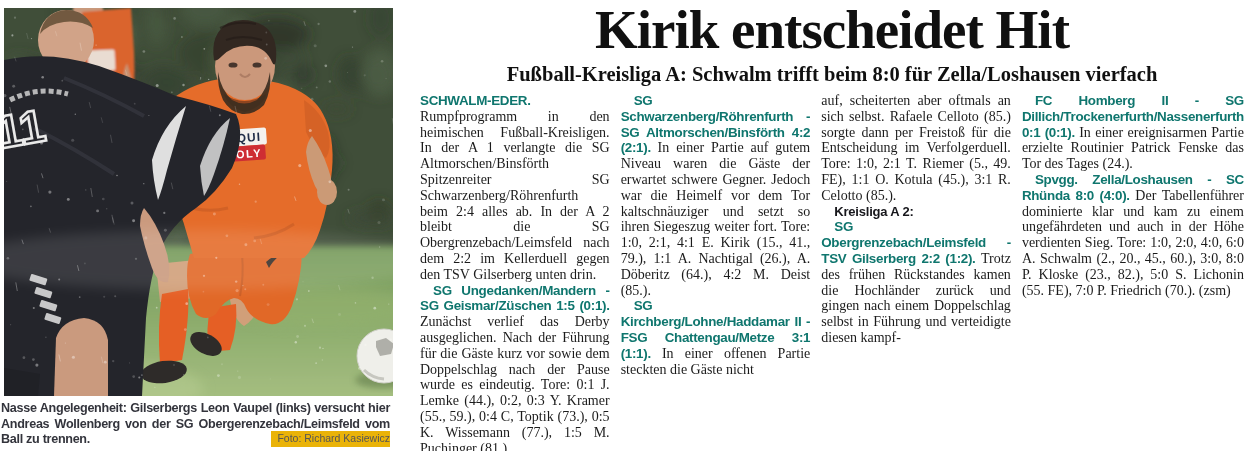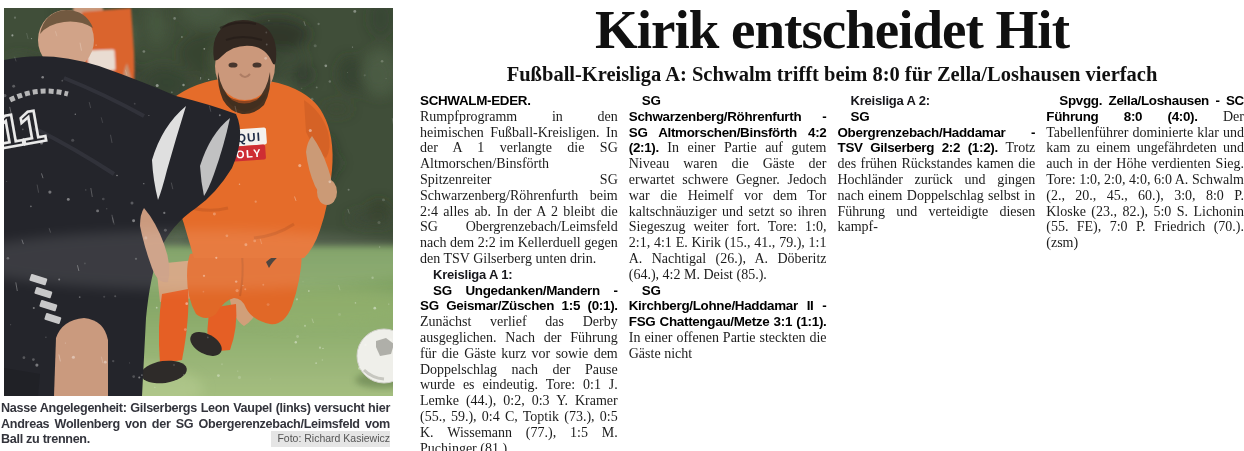--- a/index.html
+++ b/index.html
@@ -7,33 +7,33 @@
         font-family:"Liberation Serif",serif;color:#1b1b1b;}
   
   #photo{position:absolute;left:4px;top:8px;width:389px;height:388px;overflow:hidden;background:#36452f;}
   #photo svg{display:block;}
   
   #caption{position:absolute;left:1px;top:401px;width:389px;
            font-family:"Liberation Sans",sans-serif;font-weight:bold;
            font-size:12.6px;line-height:15.5px;letter-spacing:-0.3px;
            color:#33343c;text-align:justify;}
   #credit{position:absolute;right:0;bottom:1px;font-weight:normal;font-size:10.5px;
-          letter-spacing:0;color:#555;background:#e5e5e5;padding-left:6px;}
+          letter-spacing:0;color:#555;background:#eab308;padding-left:6px;}
   
   #article{position:absolute;left:420px;top:0;width:824px;height:451px;}
   #headline{margin:0;text-align:center;font-family:"Liberation Serif",serif;
             font-weight:bold;font-size:55px;line-height:60px;letter-spacing:-1px;color:#101010;}
   #subhead{margin:2px 0 0 0;text-align:center;font-family:Liberation Serif, serif;
            font-size:20.5px;line-height:24px;color:#101010;}
   #cols{position:absolute;left:0;top:93px;width:824px;display:flex;gap:11px;}
   .col{flex:1 1 0;font-size:14px;line-height:15.8px;text-align:justify;hyphens:none;}
   .para{margin:0;}
   .para.indent{text-indent:13px;}
   .lead{font-family:"Liberation Sans",sans-serif;font-weight:bold;letter-spacing:-0.3px;
-        font-size:13.4px;color:#000000;}
+        font-size:13.4px;color:#0f766e;}
   .heading{font-family:"Liberation Sans",sans-serif;font-weight:bold;letter-spacing:-0.2px;
            font-size:13px;color:#17171c;text-indent:13px;}
 </style>
 </head>
 <body>
 
 <div id="page">
 
   <div id="photo">
     <svg width="389" height="388" viewBox="0 0 389 388" xmlns="http://www.w3.org/2000/svg">
@@ -396,30 +396,31 @@
     <span>Nasse Angelegenheit: Gilserbergs Leon Vaupel (links) versucht hier Andreas Wollenberg von der SG Obergerenzebach/Leimsfeld vom Ball zu trennen.</span>
     <span id="credit">Foto: Richard Kasiewicz</span>
   </div>
 
   <div id="article">
     <h1 id="headline">Kirik entscheidet Hit</h1>
     <h2 id="subhead">Fußball-Kreisliga A: Schwalm trifft beim 8:0 für Zella/Loshausen vierfach</h2>
     <div id="cols">
       <div class="col">
           <p class="para"><span class="lead">SCHWALM-EDER. </span>Rumpfprogramm in den heimischen Fußball-Kreisligen. In der A 1 verlangte die SG Altmorschen/Binsförth Spitzenreiter SG Schwarzenberg/Röhrenfurth beim 2:4 alles ab. In der A 2 bleibt die SG Obergrenzebach/Leimsfeld nach dem 2:2 im Kellerduell gegen den TSV Gilserberg unten drin.</p>
-          <p class="para heading">Kreisliga A 1:</p>
           <p class="para indent"><span class="lead">SG Ungedanken/Mandern - SG Geismar/Züschen 1:5 (0:1). </span>Zunächst verlief das Derby ausgeglichen. Nach der Führung für die Gäste kurz vor sowie dem Doppelschlag nach der Pause wurde es eindeutig. Tore: 0:1 J. Lemke (44.), 0:2, 0:3 Y. Kramer (55., 59.), 0:4 C, Toptik (73.), 0:5 K. Wissemann (77.), 1:5 M. Puchinger (81.).</p>
         </div>
       <div class="col">
           <p class="para indent"><span class="lead">SG Schwarzenberg/Röhrenfurth - SG Altmorschen/Binsförth 4:2 (2:1). </span>In einer Partie auf gutem Niveau waren die Gäste der erwartet schwere Gegner. Jedoch war die Heimelf vor dem Tor kaltschnäuziger und setzt so ihren Siegeszug weiter fort. Tore: 1:0, 2:1, 4:1 E. Kirik (15., 41., 79.), 1:1 A. Nachtigal (26.), A. Döberitz (64.), 4:2 M. Deist (85.).</p>
           <p class="para indent"><span class="lead">SG Kirchberg/Lohne/Haddamar II - FSG Chattengau/Metze 3:1 (1:1). </span>In einer offenen Partie steckten die Gäste nicht</p>
         </div>
       <div class="col">
+          <p class="para">auf, scheiterten aber oftmals an sich selbst. Rafaele Celloto (85.) sorgte dann per Freistoß für die Entscheidung im Verfolgerduell. Tore: 1:0, 2:1 T. Riemer (5., 49. FE), 1:1 O. Kotula (45.), 3:1 R. Celotto (85.).</p>
           <p class="para heading">Kreisliga A 2:</p>
-          <p class="para indent"><span class="lead">SG Obergrenzebach/Haddamar - TSV Gilserberg 2:2 (1:2). </span>Trotz des frühen Rückstandes kamen die Hochländer zurück und gingen nach einem Doppelschlag selbst in Führung und verteidigte diesen kampf-</p>
+          <p class="para indent"><span class="lead">SG Obergrenzebach/Leimsfeld - TSV Gilserberg 2:2 (1:2). </span>Trotz des frühen Rückstandes kamen die Hochländer zurück und gingen nach einem Doppelschlag selbst in Führung und verteidigte diesen kampf-</p>
         </div>
       <div class="col">
-          <p class="para indent"><span class="lead">Spvgg. Zella/Loshausen - SC Führung 8:0 (4:0). </span>Der Tabellenführer dominierte klar und kam zu einem ungefährdeten und auch in der Höhe verdienten Sieg. Tore: 1:0, 2:0, 4:0, 6:0 A. Schwalm (2., 20., 45., 60.), 3:0, 8:0 P. Kloske (23., 82.), 5:0 S. Lichonin (55. FE), 7:0 P. Friedrich (70.). (zsm)</p>
+          <p class="para indent"><span class="lead">FC Homberg II - SG Dillich/Trockenerfurth/Nassenerfurth 0:1 (0:1). </span>In einer ereignisarmen Partie erzielte Routinier Patrick Fenske das Tor des Tages (24.).</p>
+          <p class="para indent"><span class="lead">Spvgg. Zella/Loshausen - SC Rhünda 8:0 (4:0). </span>Der Tabellenführer dominierte klar und kam zu einem ungefährdeten und auch in der Höhe verdienten Sieg. Tore: 1:0, 2:0, 4:0, 6:0 A. Schwalm (2., 20., 45., 60.), 3:0, 8:0 P. Kloske (23., 82.), 5:0 S. Lichonin (55. FE), 7:0 P. Friedrich (70.). (zsm)</p>
         </div>
     </div>
   </div>
 
 </div>
 
 </body></html>

